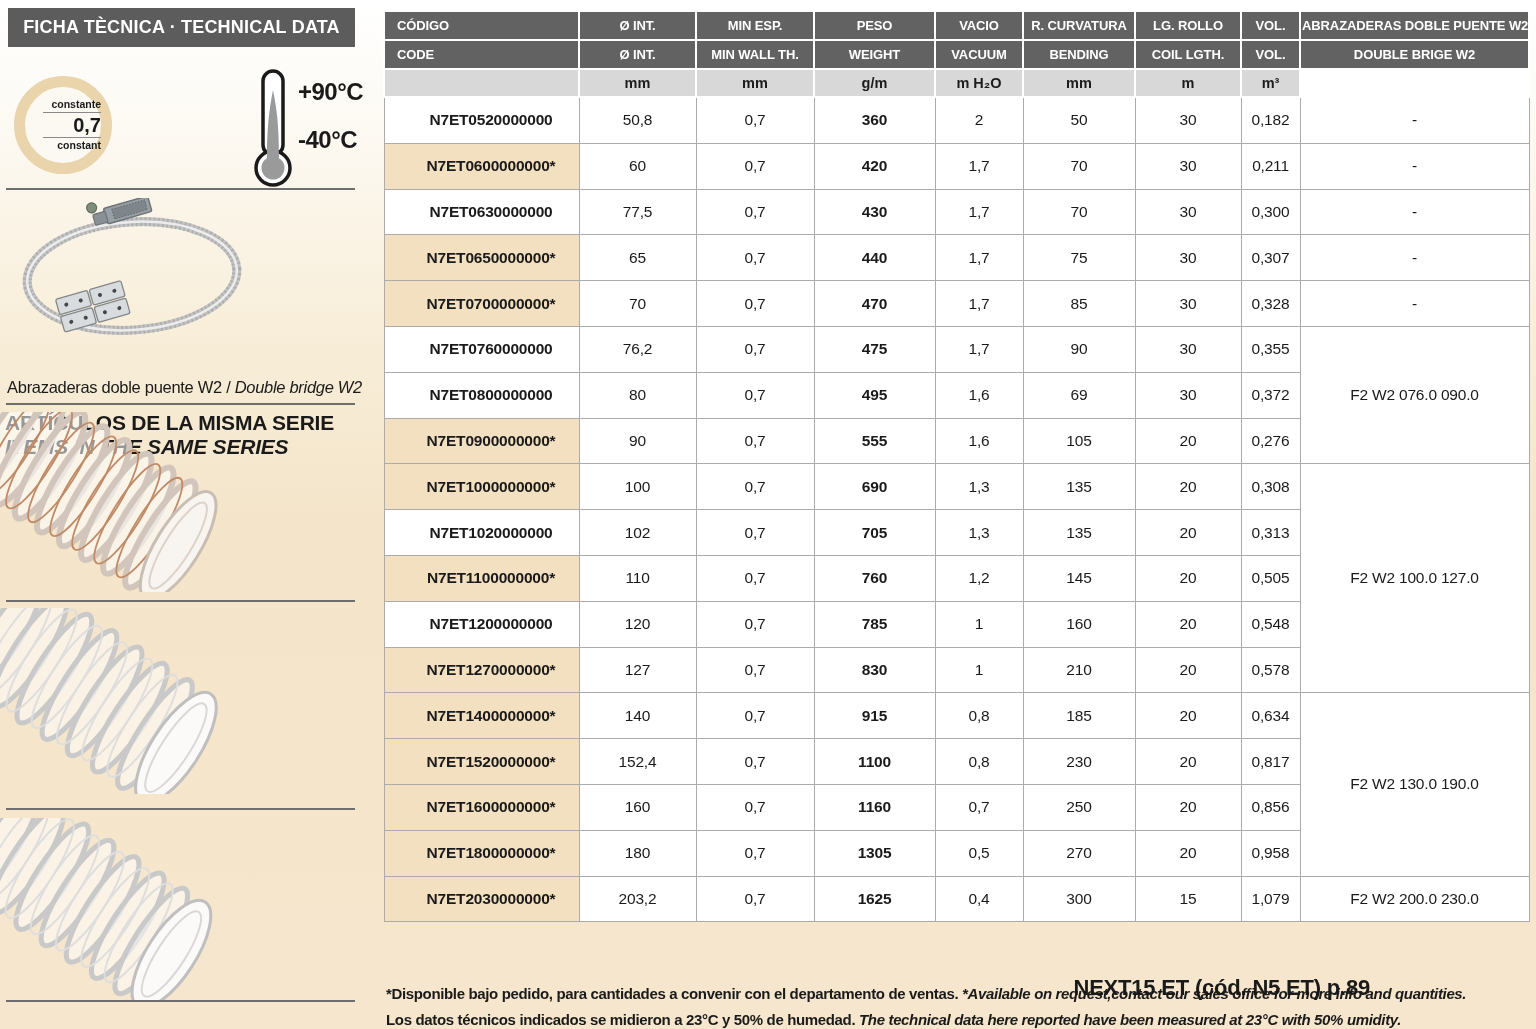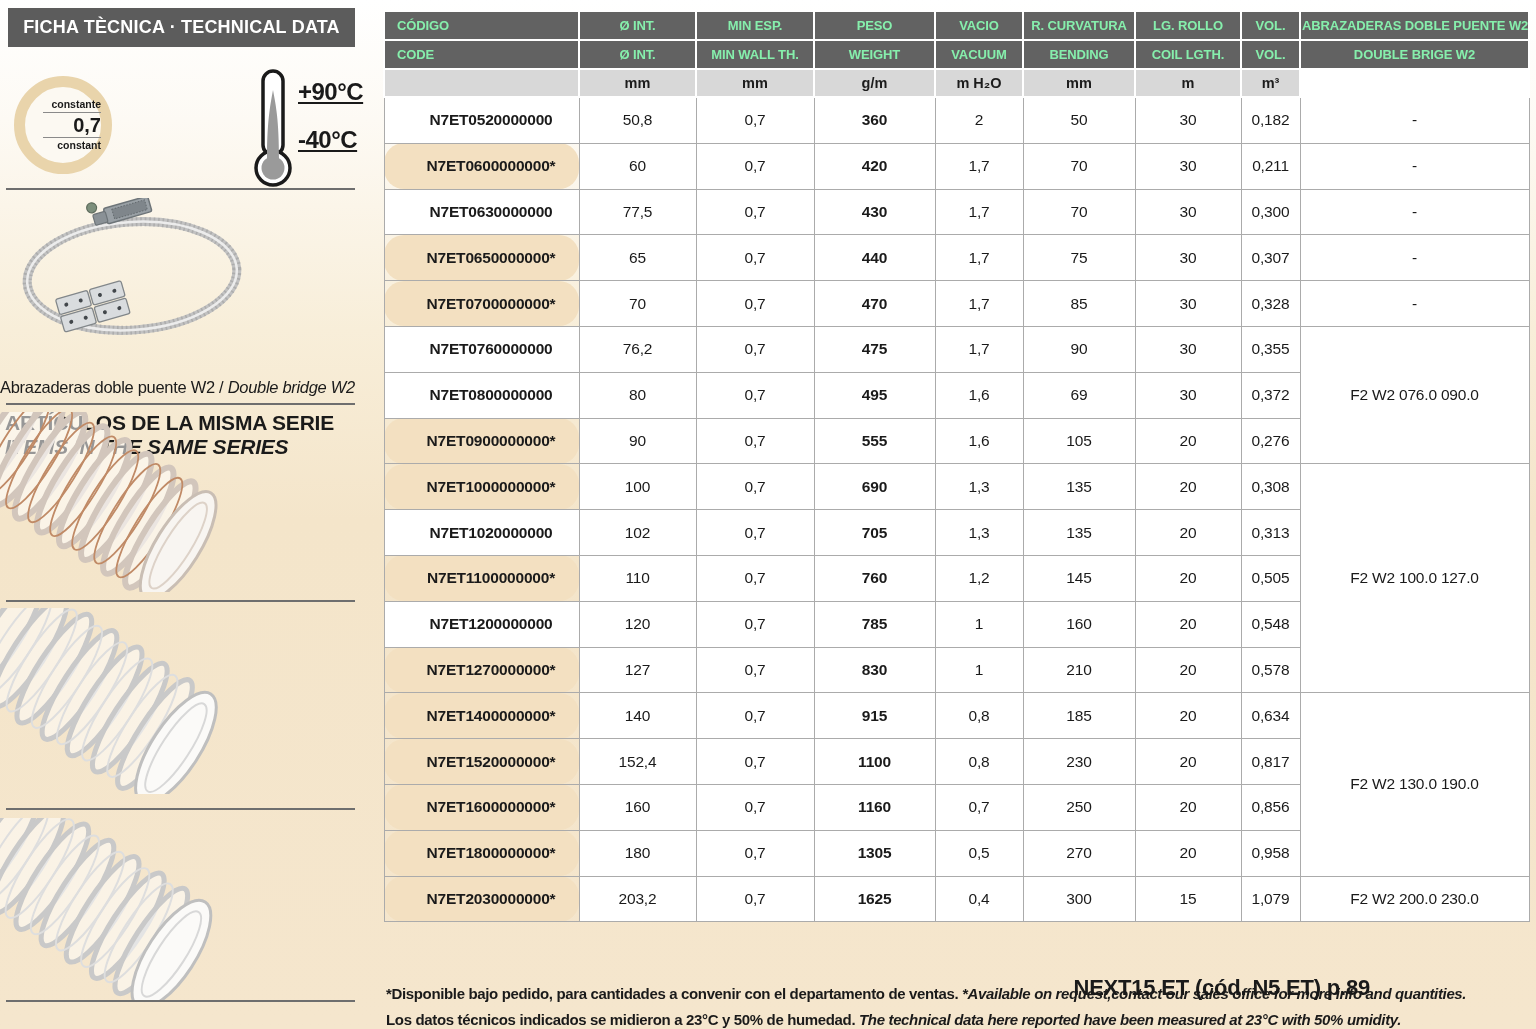--- a/index.html
+++ b/index.html
@@ -16,47 +16,47 @@
     display:flex;align-items:center;justify-content:center;}
   .title-bar span{color:#fff;font-weight:bold;font-size:18px;letter-spacing:.2px;}
 
   .badge{left:14px;top:76px;width:98px;height:98px;border-radius:50%;
     border:11px solid #e9d4ab;background:#fcf9f2;box-sizing:border-box;
     display:flex;flex-direction:column;align-items:flex-end;justify-content:center;}
   .badge .sm{font-size:10.5px;font-weight:bold;line-height:13px;}
   .badge .big{font-size:20px;font-weight:bold;line-height:22px;}
   .badge .div{width:58px;height:1px;background:#8a8a8a;margin:1px 0;}
 
-  .t-label{font-size:24px;font-weight:bold;letter-spacing:-.5px;text-decoration:underline;}
+  .t-label{font-size:24px;font-weight:bold;letter-spacing:-.5px;}
   .hr{left:6px;width:349px;height:2px;background:#6e6e6e;}
 
   .ref-label{font-size:19px;font-weight:bold;text-align:right;right:181px;width:340px;letter-spacing:-.2px;}
-  .clamp-caption{left:0;top:378px;width:362px;text-align:left;font-size:16.5px;letter-spacing:-.3px;}
+  .clamp-caption{left:0;top:378px;width:362px;text-align:right;font-size:16.5px;letter-spacing:-.3px;}
   .series-title{left:5px;font-size:21px;font-weight:bold;letter-spacing:-.2px;}
   .hose-caption{font-size:22px;font-weight:bold;text-align:right;right:166px;width:340px;letter-spacing:-.2px;}
   .it{font-style:italic;}
 
   
   .spec-table{position:absolute;left:383px;top:10px;width:1145px;border-collapse:collapse;table-layout:fixed;}
   .spec-table col.c0{width:195px;} .spec-table col.c1{width:117px;}
   .spec-table col.c2{width:118px;} .spec-table col.c3{width:121px;}
   .spec-table col.c4{width:88px;}  .spec-table col.c5{width:112px;}
   .spec-table col.c6{width:106px;} .spec-table col.c7{width:59px;}
   .spec-table col.c8{width:229px;}
   .spec-table th, .spec-table td{overflow:hidden;white-space:nowrap;}
-  th.h-dark{background:#626262;color:#86efac;font-weight:bold;font-size:13px;height:25px;
+  th.h-dark{background:#626262;color:#ffffff;font-weight:bold;font-size:13px;height:25px;
     border:2px solid #ffffff;text-align:center;letter-spacing:-.1px;}
   th.h-dark.left{text-align:left;padding-left:12px;}
   th.h-unit{background:#d8d8d8;color:#1c1c1c;font-weight:bold;font-size:14.5px;height:24px;
     border:2px solid #ffffff;text-align:center;}
   th.h-unit.u-last{background:#ffffff;}
   .spec-table tbody td{background:#ffffff;border:1px solid #ababab;height:42.8px;
     text-align:center;font-size:15.5px;color:#1a1a1a;letter-spacing:-.2px;}
   td.code{text-align:left;padding-left:20px;font-weight:bold;font-size:15px;}
-  td.code.hl{background:#f3e0c1;border-radius:20px;}
+  td.code.hl{background:#f3e0c1;}
   td.bold{font-weight:bold;}
   td.clampcell{font-size:15px;}
 
   
   .footer{left:386px;top:981px;width:1148px;font-size:15px;font-weight:bold;
     letter-spacing:-.35px;line-height:26px;white-space:nowrap;}
 
   svg{display:block;}
 </style>
 </head>

